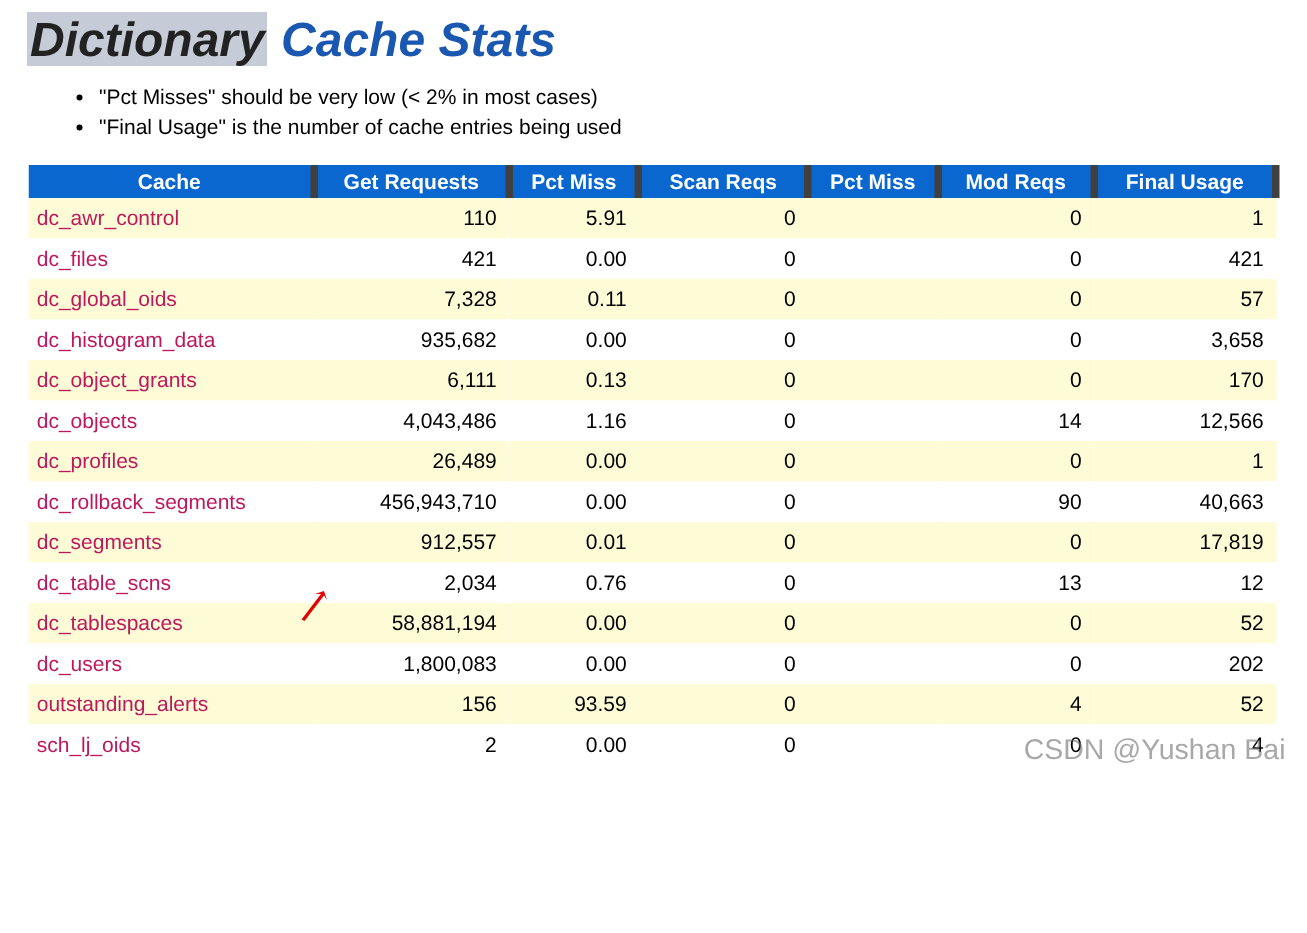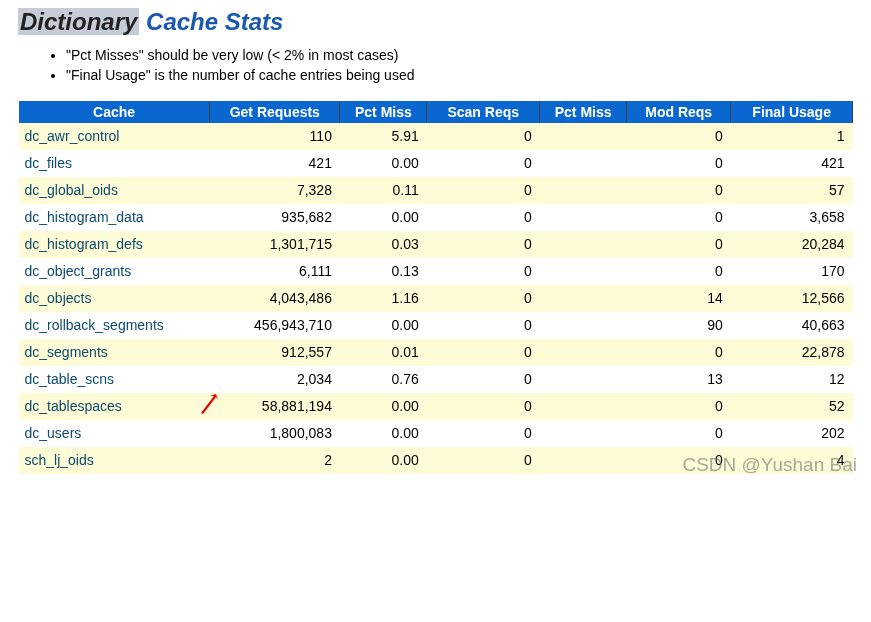--- a/index.html
+++ b/index.html
@@ -6,21 +6,21 @@
       margin: 0;
       padding: 8px 18px;
       font-family: Arial, Helvetica, sans-serif;
       font-size: 14px;
       color: #000;
       width: 835px;
       position: relative;
     }
     .title {
       font-family: Arial, Helvetica, sans-serif;
-      font-size: 24px;
+      font-size: 32px;
       font-weight: bold;
       font-style: italic;
       color: #1a57b0;
       margin-bottom: 10px;
     }
     .title .hl {
       background-color: #c6ccd7;
       color: #222;
       padding: 0 2px;
     }
@@ -40,35 +40,35 @@
       font-size: 14px;
     }
     table.cache th {
       background-color: #0b67d0;
       color: #fff;
       font-weight: bold;
       font-size: 14px;
       padding: 3px 8px;
       text-align: center;
       border-left: 1px solid #fff;
-      border-right: 1px solid #404040;
+      border-right: 5px solid #404040;
       white-space: nowrap;
     }
     table.cache td {
       padding: 3px 6px;
       line-height: 1.5;
     }
     table.cache tbody tr:nth-child(odd) {
       background-color: #fefcd7;
     }
     table.cache tbody tr:nth-child(even) {
       background-color: #ffffff;
     }
     table.cache td.cache-col {
-      color: #0c4a6e;
+      color: #be185d;
       text-align: left;
       white-space: nowrap;
     }
     table.cache td.num {
       text-align: right;
       color: #000;
       padding-right: 8px;
     }
     table.cache th.hdr-cache { width: 22%; }
     table.cache th.hdr-get { width: 15%; }
@@ -147,63 +147,63 @@
       <tr>
         <td class="cache-col">dc_histogram_data</td>
         <td class="num">935,682</td>
         <td class="num">0.00</td>
         <td class="num">0</td>
         <td class="num"></td>
         <td class="num">0</td>
         <td class="num">3,658</td>
       </tr>
       <tr>
-        <td class="cache-col">dc_histogram_defs</td>
-        <td class="num">1,301,715</td>
-        <td class="num">0.03</td>
-        <td class="num">0</td>
-        <td class="num"></td>
-        <td class="num">0</td>
-        <td class="num">20,284</td>
-      </tr>
-      <tr>
         <td class="cache-col">dc_object_grants</td>
         <td class="num">6,111</td>
         <td class="num">0.13</td>
         <td class="num">0</td>
         <td class="num"></td>
         <td class="num">0</td>
         <td class="num">170</td>
       </tr>
       <tr>
         <td class="cache-col">dc_objects</td>
         <td class="num">4,043,486</td>
         <td class="num">1.16</td>
         <td class="num">0</td>
         <td class="num"></td>
         <td class="num">14</td>
         <td class="num">12,566</td>
       </tr>
       <tr>
+        <td class="cache-col">dc_profiles</td>
+        <td class="num">26,489</td>
+        <td class="num">0.00</td>
+        <td class="num">0</td>
+        <td class="num"></td>
+        <td class="num">0</td>
+        <td class="num">1</td>
+      </tr>
+      <tr>
         <td class="cache-col">dc_rollback_segments</td>
         <td class="num">456,943,710</td>
         <td class="num">0.00</td>
         <td class="num">0</td>
         <td class="num"></td>
         <td class="num">90</td>
         <td class="num">40,663</td>
       </tr>
       <tr>
         <td class="cache-col">dc_segments</td>
         <td class="num">912,557</td>
         <td class="num">0.01</td>
         <td class="num">0</td>
         <td class="num"></td>
         <td class="num">0</td>
-        <td class="num">22,878</td>
+        <td class="num">17,819</td>
       </tr>
       <tr>
         <td class="cache-col">dc_table_scns</td>
         <td class="num">2,034</td>
         <td class="num">0.76</td>
         <td class="num">0</td>
         <td class="num"></td>
         <td class="num">13</td>
         <td class="num">12</td>
       </tr>
@@ -219,20 +219,29 @@
       <tr>
         <td class="cache-col">dc_users</td>
         <td class="num">1,800,083</td>
         <td class="num">0.00</td>
         <td class="num">0</td>
         <td class="num"></td>
         <td class="num">0</td>
         <td class="num">202</td>
       </tr>
       <tr>
+        <td class="cache-col">outstanding_alerts</td>
+        <td class="num">156</td>
+        <td class="num">93.59</td>
+        <td class="num">0</td>
+        <td class="num"></td>
+        <td class="num">4</td>
+        <td class="num">52</td>
+      </tr>
+      <tr>
         <td class="cache-col">sch_lj_oids</td>
         <td class="num">2</td>
         <td class="num">0.00</td>
         <td class="num">0</td>
         <td class="num"></td>
         <td class="num">0</td>
         <td class="num">4</td>
       </tr>
     </tbody>
 </table>

